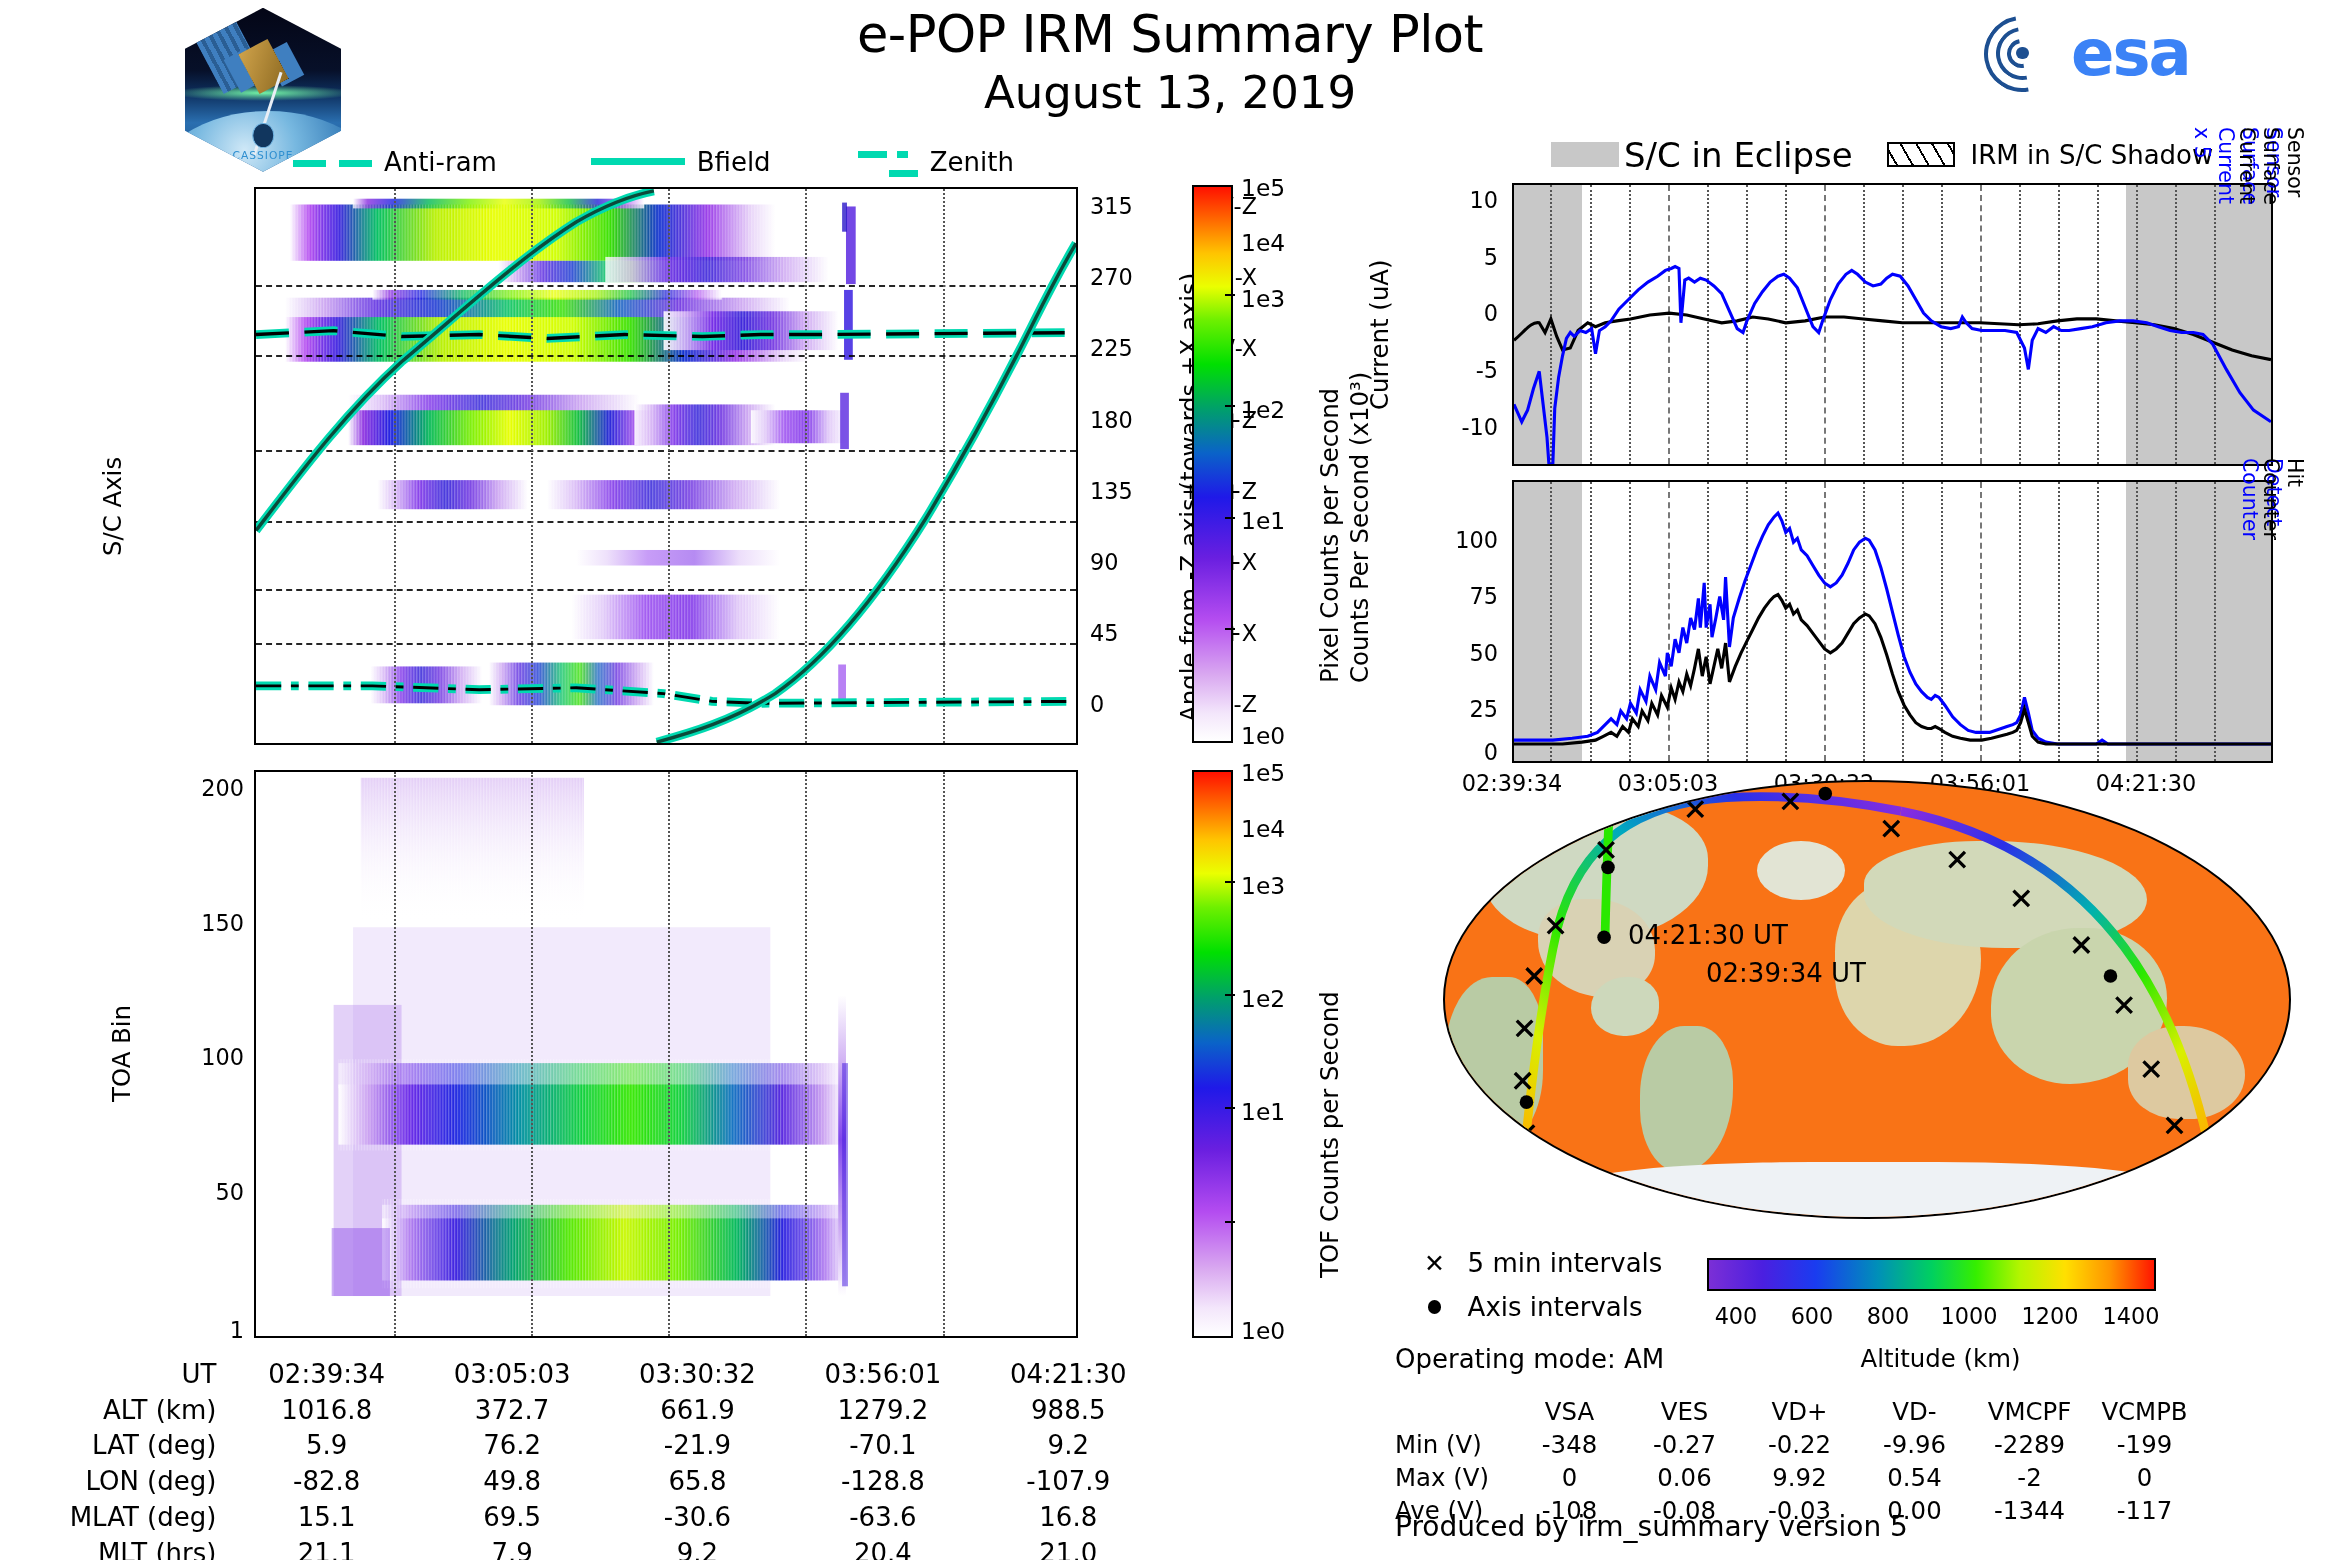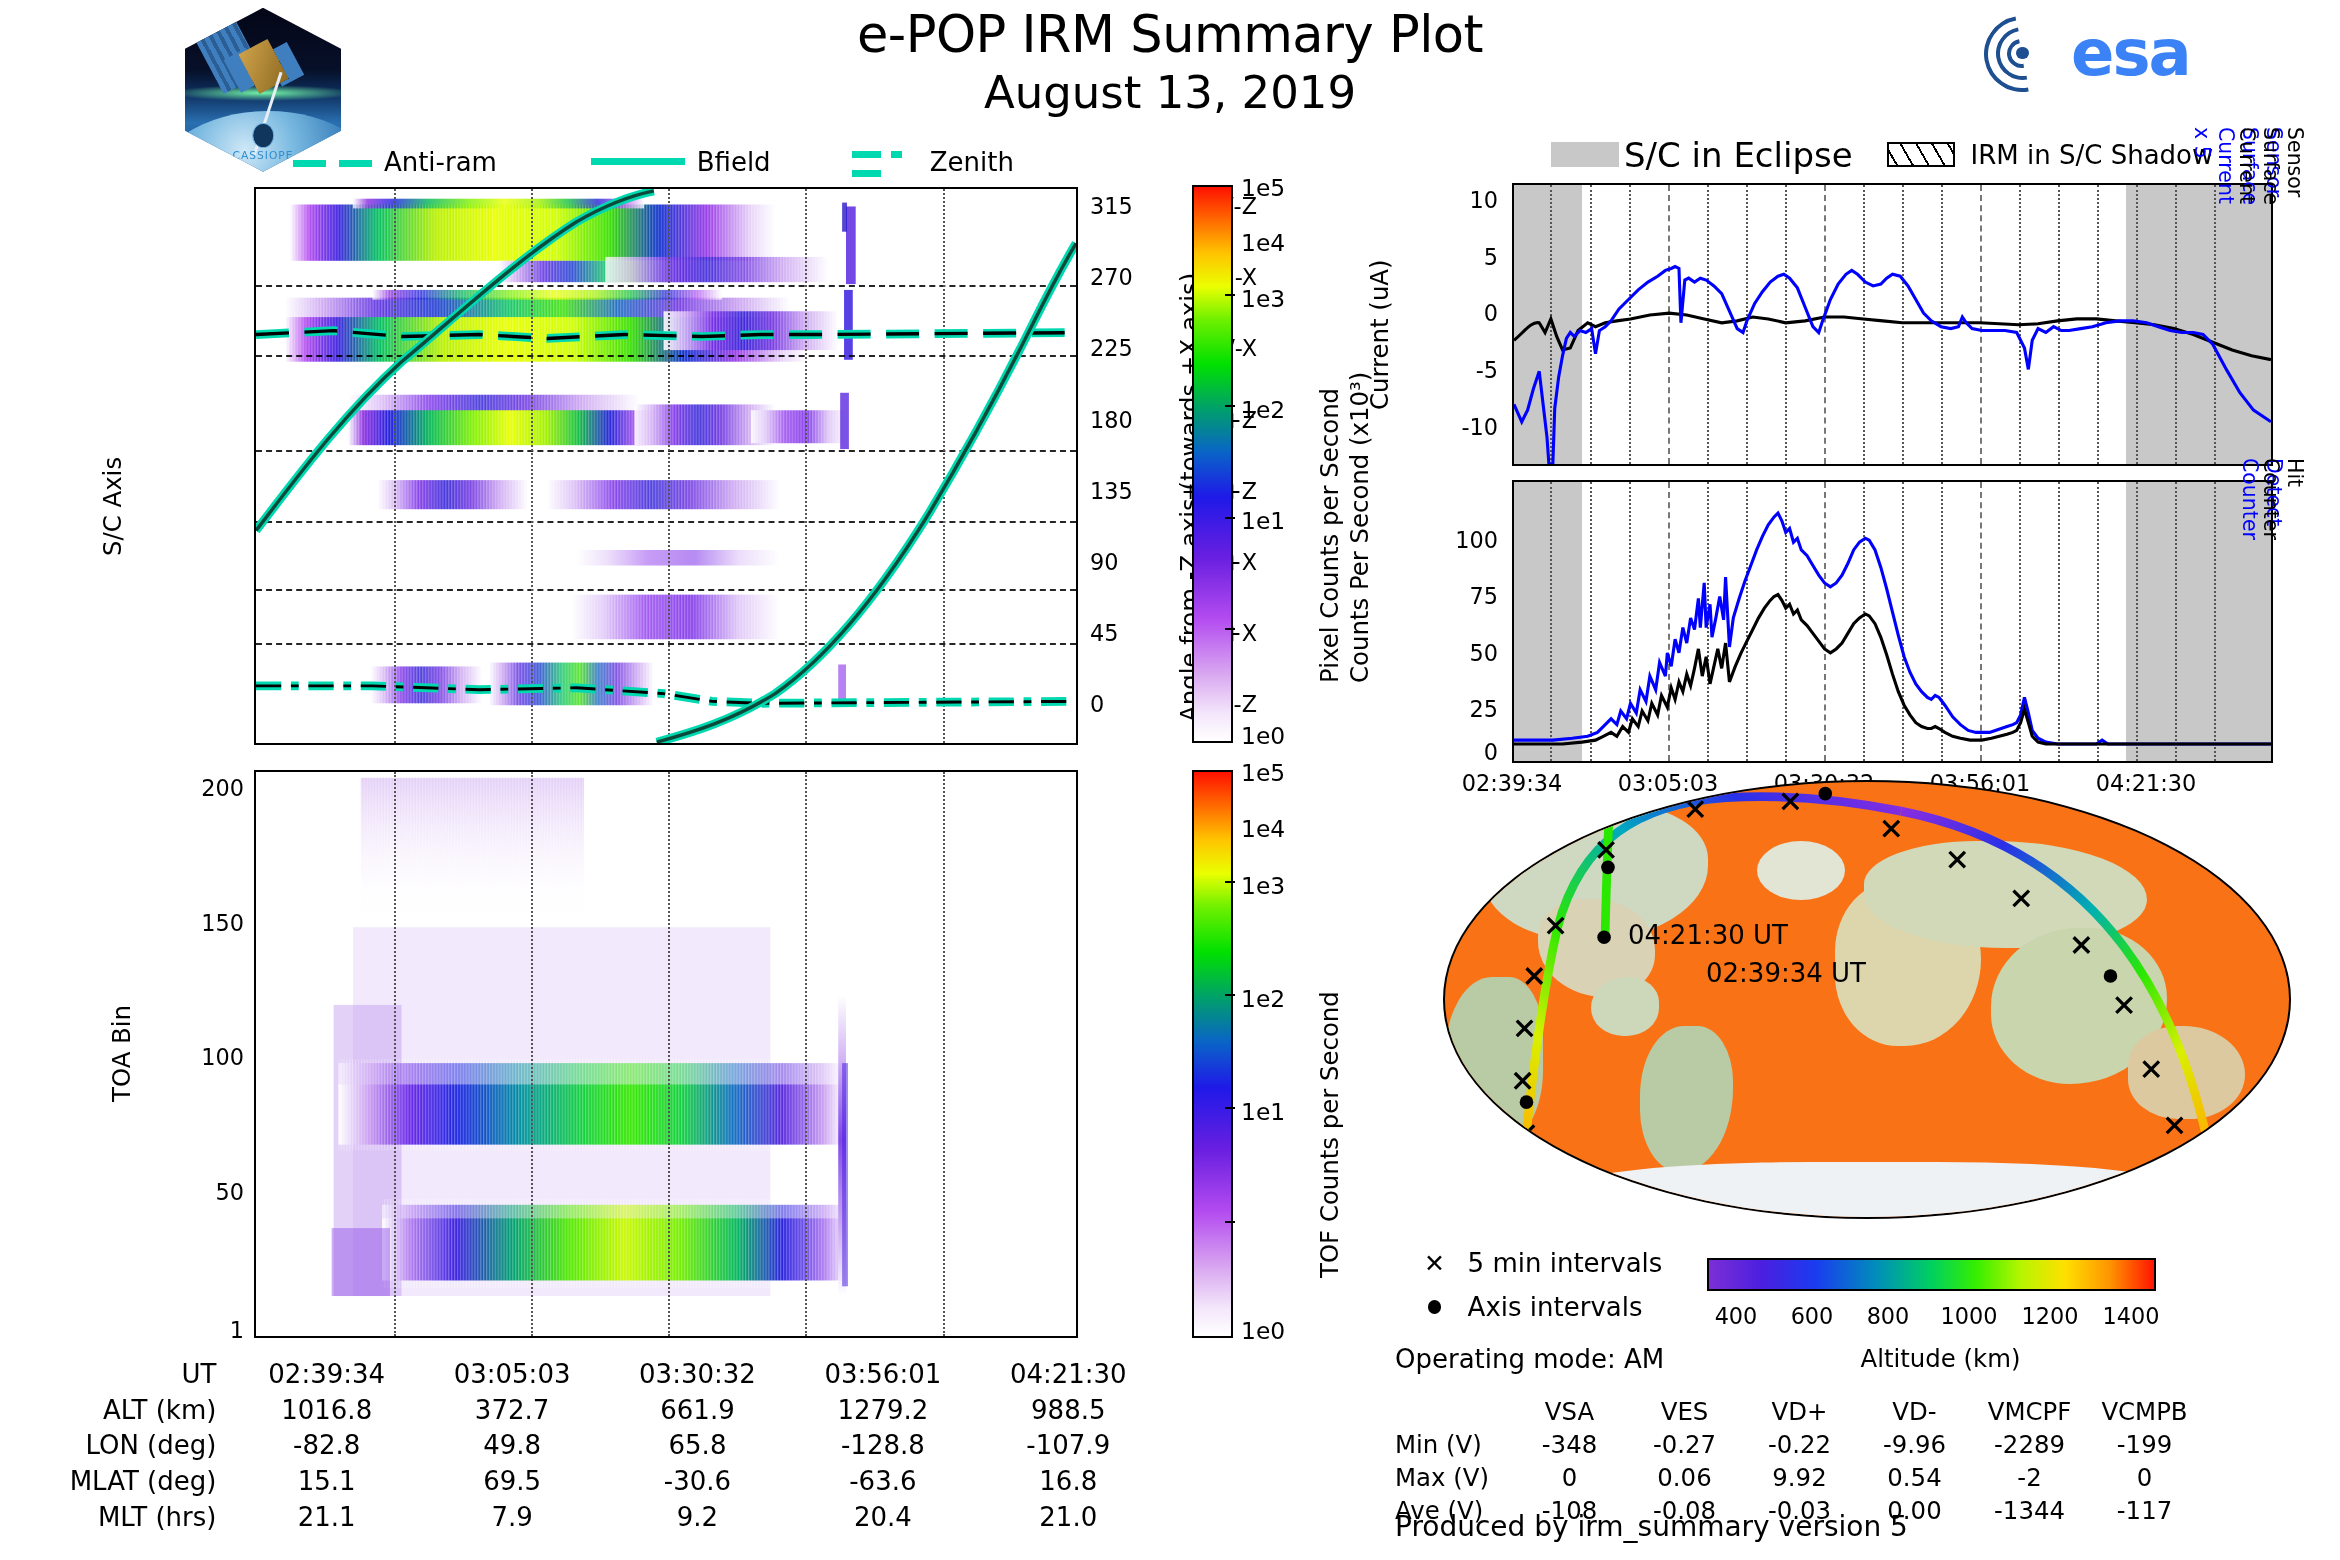--- a/index.html
+++ b/index.html
@@ -195,21 +195,21 @@
   <div class="item" style="left:19.5px;">
     <span>
       <span class="segbar" style="width:33px;"></span><span style="display:inline-block;width:13.7px;"></span><span class="segbar" style="width:33px;"></span>
     </span>
     <span class="lbl">Anti-ram</span>
   </div>
   <div class="item" style="left:318px;">
     <span class="segbar" style="width:94px;"></span>
     <span class="lbl">Bfield</span>
   </div>
-  <div class="item" style="left:579px;">
+  <div class="item" style="left:579px;text-align:right;">
     <span>
       <span class="segbar" style="width:29px;"></span><span style="display:inline-block;width:9.8px;"></span><span class="segbar" style="width:11.7px;"></span><span style="display:inline-block;width:9.8px;"></span><span class="segbar" style="width:29px;"></span>
     </span>
     <span class="lbl">Zenith</span>
   </div>
 </div>
 
 <div class="abs frame" id="spec-panel">
   <svg id="spec-canvas" viewBox="0 0 845 572" preserveAspectRatio="none">
     <defs>
@@ -483,20 +483,28 @@
         </tr>
         <tr>
           <td class="rowhdr">ALT (km)</td>
           <td class="val">1016.8</td>
           <td class="val">372.7</td>
           <td class="val">661.9</td>
           <td class="val">1279.2</td>
           <td class="val">988.5</td>
         </tr>
         <tr>
+          <td class="rowhdr">LAT (deg)</td>
+          <td class="val">5.9</td>
+          <td class="val">76.2</td>
+          <td class="val">-21.9</td>
+          <td class="val">-70.1</td>
+          <td class="val">9.2</td>
+        </tr>
+        <tr>
           <td class="rowhdr">LON (deg)</td>
           <td class="val">-82.8</td>
           <td class="val">49.8</td>
           <td class="val">65.8</td>
           <td class="val">-128.8</td>
           <td class="val">-107.9</td>
         </tr>
         <tr>
           <td class="rowhdr">MLAT (deg)</td>
           <td class="val">15.1</td>

